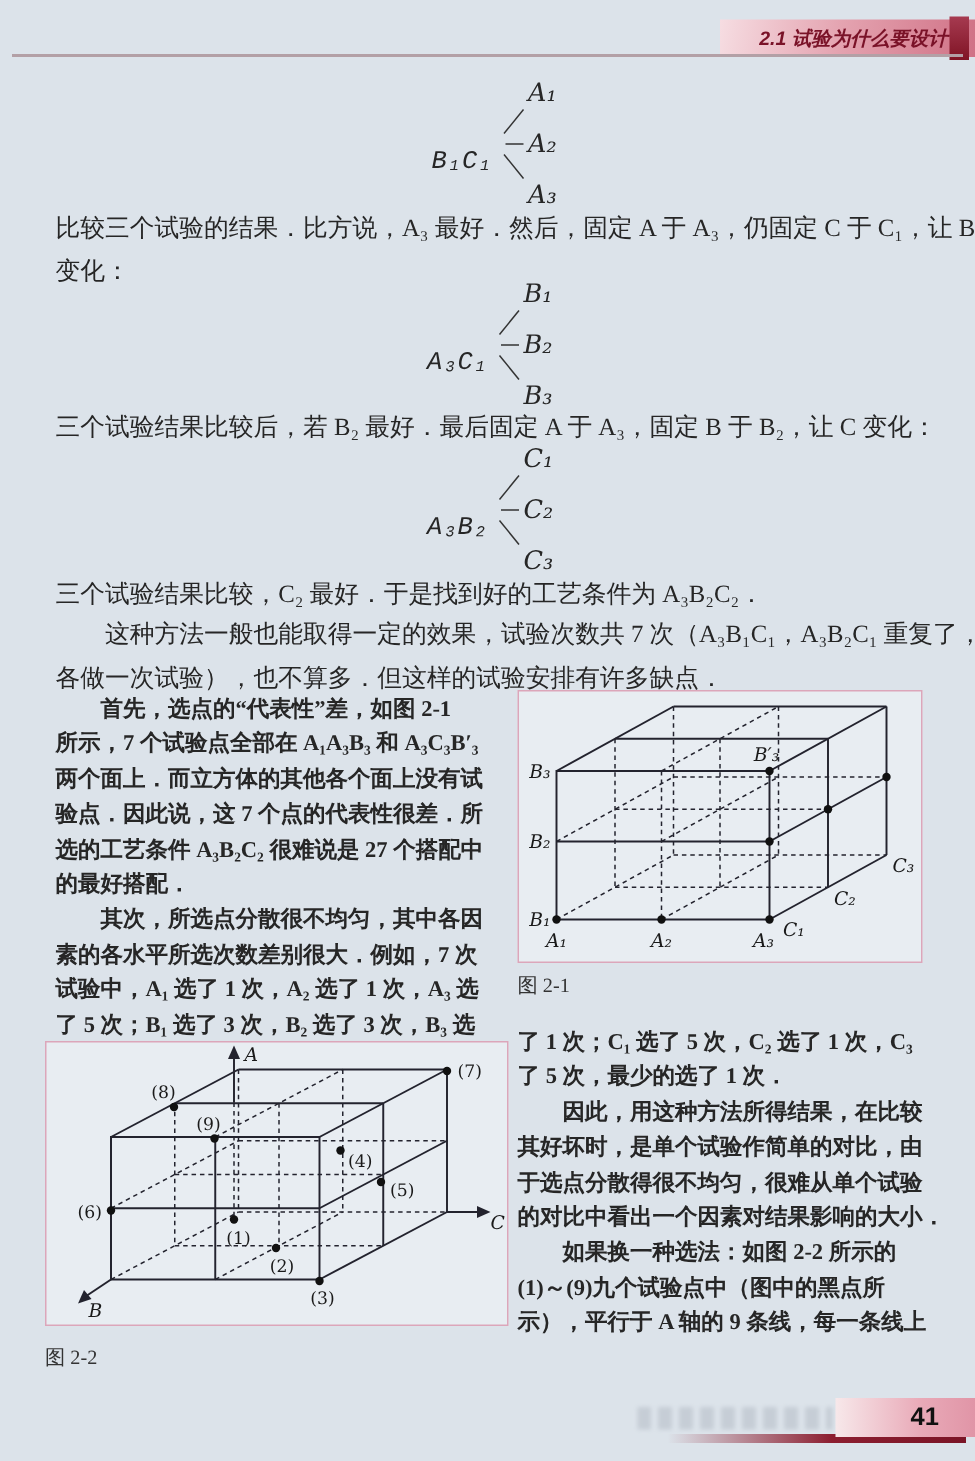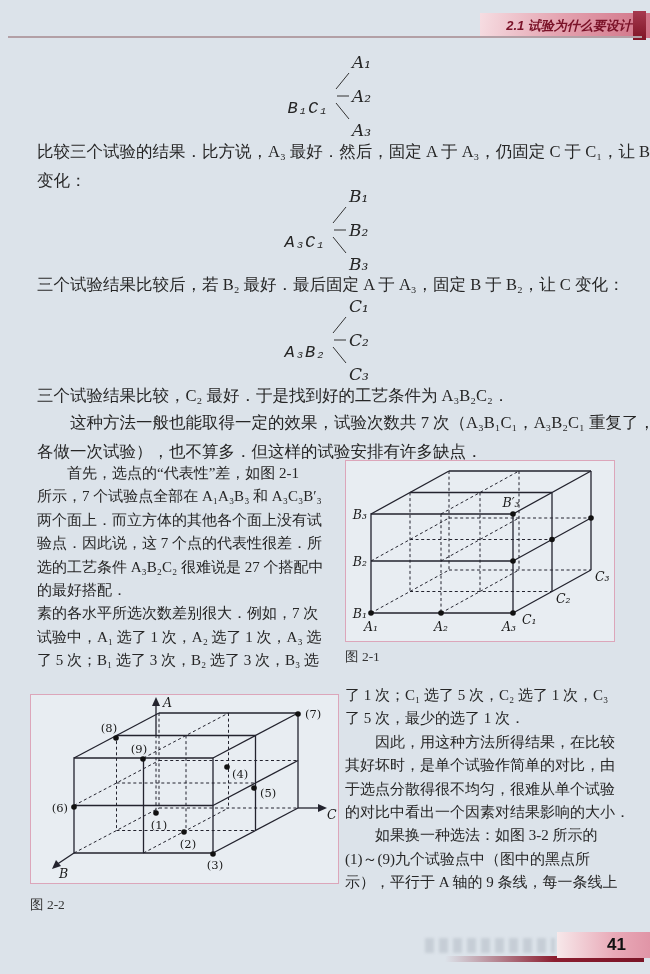--- a/index.html
+++ b/index.html
@@ -11,21 +11,21 @@
       background:linear-gradient(100deg,#f6dde2 0%,#e4a3b0 45%,#ce6d82 100%);
       display:flex;align-items:center;justify-content:center;
       font-family:"Liberation Sans","DejaVu Sans",sans-serif;
       font-weight:bold;font-style:italic;font-size:13px;color:#7a1228;margin-left:28px;}
   .hdr-bar{left:633px;top:11px;width:13px;height:29px;
       background:linear-gradient(180deg,#a63a50,#801425);}
   .hdr-rule{left:8px;top:36px;width:634px;height:2px;background:#b3a0a6;}
   
   .tline{white-space:nowrap;}
   .main-text{left:37px;width:585px;font-size:16.5px;line-height:29px;}
-  .col-text{font-size:15px;line-height:23.4px;}
+  .col-text{font-size:15px;line-height:23.4px;font-weight:bold;}
   .left-col{left:37px;width:300px;}
   .right-col{left:345px;width:272px;}
   
   .tree{width:110px;height:96px;}
   .tree .root{position:absolute;left:0;top:36px;width:52px;text-align:center;
       font-size:17px;font-style:italic;font-family:Liberation Mono, monospace;margin-top:15px;}
   .tree .child{position:absolute;left:70px;width:36px;font-size:17px;
       font-style:italic;font-family:"DejaVu Serif",serif;}
   .tree svg{position:absolute;left:0;top:0;}
   
@@ -118,20 +118,21 @@
   <div class="tline">各做一次试验），也不算多．但这样的试验安排有许多缺点．</div>
 </div>
 
 <div class="abs col-text left-col" style="top:462px;">
   <div class="tline">　　首先，选点的“代表性”差，如图 2-1</div>
   <div class="tline">所示，7 个试验点全部在 A₁A₃B₃ 和 A₃C₃B′₃</div>
   <div class="tline">两个面上．而立方体的其他各个面上没有试</div>
   <div class="tline">验点．因此说，这 7 个点的代表性很差．所</div>
   <div class="tline">选的工艺条件 A₃B₂C₂ 很难说是 27 个搭配中</div>
   <div class="tline">的最好搭配．</div>
+  <div class="tline">　　其次，所选点分散很不均匀，其中各因</div>
   <div class="tline">素的各水平所选次数差别很大．例如，7 次</div>
   <div class="tline">试验中，A₁ 选了 1 次，A₂ 选了 1 次，A₃ 选</div>
   <div class="tline">了 5 次；B₁ 选了 3 次，B₂ 选了 3 次，B₃ 选</div>
 </div>
 
 <div class="abs figbox fig21-box">
   <svg width="268" height="180" viewBox="0 0 268 180">
     <g stroke="#23232e" stroke-width="1" fill="none" stroke-dasharray="3,2.6">
       <path d="M25,152 L103,109"></path>
         <path d="M25,100 L103,57"></path>
@@ -183,21 +184,21 @@
 </div>
 <div class="abs figcap cap21">图 2-1</div>
 
 <div class="abs col-text right-col" style="top:684px;">
   <div class="tline">了 1 次；C₁ 选了 5 次，C₂ 选了 1 次，C₃</div>
   <div class="tline">了 5 次，最少的选了 1 次．</div>
   <div class="tline">　　因此，用这种方法所得结果，在比较</div>
   <div class="tline">其好坏时，是单个试验作简单的对比，由</div>
   <div class="tline">于选点分散得很不均匀，很难从单个试验</div>
   <div class="tline">的对比中看出一个因素对结果影响的大小．</div>
-  <div class="tline">　　如果换一种选法：如图 3-2 所示的</div>
+  <div class="tline">　　如果换一种选法：如图 2-2 所示的</div>
   <div class="tline">(1)～(9)九个试验点中（图中的黑点所</div>
   <div class="tline">示），平行于 A 轴的 9 条线，每一条线上</div>
 </div>
 
 <div class="abs figbox fig22-box">
   <svg width="307" height="188" viewBox="0 0 307 188">
     <g stroke="#23232e" stroke-width="1" fill="none" stroke-dasharray="3,2.6">
       <path d="M128,18 V113"></path>
         <path d="M128,113 H267"></path>
       <path d="M43,158 L128,113"></path>

